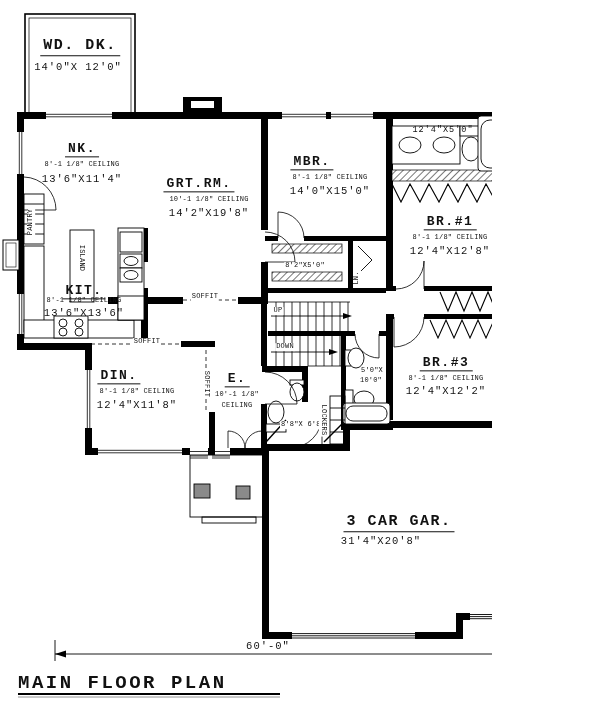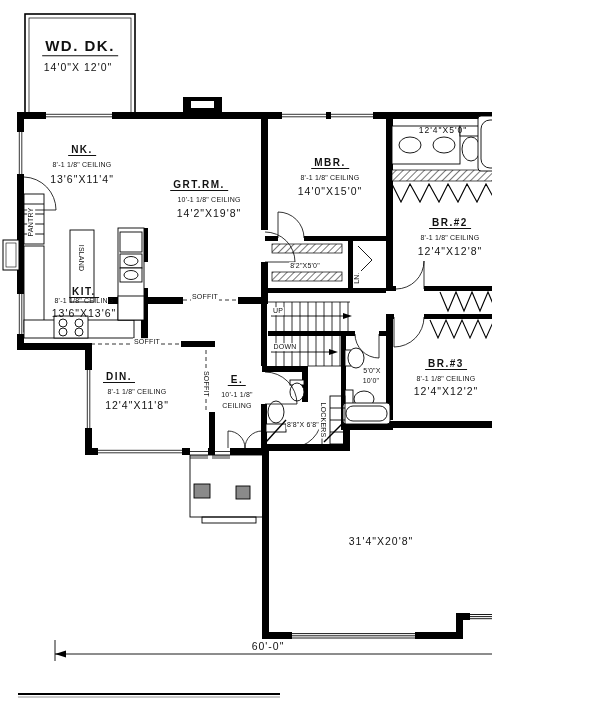--- a/index.html
+++ b/index.html
@@ -1,21 +1,21 @@
 <!DOCTYPE html>
 <html><head>
 <meta charset="utf-8">
 <style>
   html,body{margin:0;padding:0;background:#fff}
   .plan{position:relative;width:492px;height:710px;background:#fff;
-        font-family:Liberation Sans, sans-serif;color:#111;overflow:hidden}
+        font-family:Liberation Mono, monospace;color:#111;overflow:hidden}
   .plan svg{position:absolute;left:0;top:0}
   .lbl{position:absolute;transform:translate(-50%,-50%);white-space:nowrap;
        text-align:center;letter-spacing:.5px;line-height:1.1}
-  .name{font-size:10px;font-weight:bold;letter-spacing:1.5px;
+  .name{font-size:13px;font-weight:bold;letter-spacing:1.5px;
         border-bottom:1.5px solid #111;padding:0 3px}
   .big{font-size:15px}
   .ceil{font-size:7px;letter-spacing:.2px}
   .size{font-size:10.5px;letter-spacing:1px}
   .tiny{font-size:7px;letter-spacing:.2px;background:#fff;padding:0 1px}
   .t8{font-size:8.5px}
   .v{transform:translate(-50%,-50%) rotate(-90deg)}
   .vd{transform:translate(-50%,-50%) rotate(90deg)}
   .title{position:absolute;font-size:19px;font-weight:bold;letter-spacing:2.5px}
 </style>
@@ -297,27 +297,27 @@
   <div class="lbl size" style="left:78px;top:68px">14'0"X 12'0"</div>
 
   <div class="lbl name" style="left:82px;top:150px">NK.</div>
   <div class="lbl ceil" style="left:82px;top:165px">8'-1 1/8" CEILING</div>
   <div class="lbl size" style="left:82px;top:180px">13'6"X11'4"</div>
 
   <div class="lbl name" style="left:199px;top:185px">GRT.RM.</div>
   <div class="lbl ceil" style="left:209px;top:200px">10'-1 1/8" CEILING</div>
   <div class="lbl size" style="left:209px;top:214px">14'2"X19'8"</div>
 
-  <div class="lbl name" style="left:330px;top:163px">MBR.</div>
+  <div class="lbl name" style="left:312px;top:163px">MBR.</div>
   <div class="lbl ceil" style="left:330px;top:178px">8'-1 1/8" CEILING</div>
   <div class="lbl size" style="left:330px;top:192px">14'0"X15'0"</div>
 
   <div class="lbl size t8" style="left:443px;top:131px">12'4"X5'0"</div>
 
-  <div class="lbl name" style="left:450px;top:223px">BR.#2</div>
+  <div class="lbl name" style="left:450px;top:223px">BR.#1</div>
   <div class="lbl ceil" style="left:450px;top:238px">8'-1 1/8" CEILING</div>
   <div class="lbl size" style="left:450px;top:252px">12'4"X12'8"</div>
 
   <div class="lbl name" style="left:84px;top:292px">KIT.</div>
   <div class="lbl ceil" style="left:84px;top:301px">8'-1 1/8" CEILING</div>
   <div class="lbl size" style="left:84px;top:314px">13'6"X13'6"</div>
 
   <div class="lbl name" style="left:119px;top:377px">DIN.</div>
   <div class="lbl ceil" style="left:137px;top:392px">8'-1 1/8" CEILING</div>
   <div class="lbl size" style="left:137px;top:406px">12'4"X11'8"</div>
@@ -330,28 +330,30 @@
 
   <div class="lbl tiny" style="left:372px;top:371px">5'0"X</div>
   <div class="lbl tiny" style="left:371px;top:381px">10'0"</div>
 
   <div class="lbl tiny" style="left:303px;top:425px">8'8"X 6'8"</div>
 
   <div class="lbl name" style="left:446px;top:364px">BR.#3</div>
   <div class="lbl ceil" style="left:446px;top:379px">8'-1 1/8" CEILING</div>
   <div class="lbl size" style="left:446px;top:392px">12'4"X12'2"</div>
 
+  <div class="lbl name big" style="left:399px;top:523px">3 CAR GAR.</div>
   <div class="lbl size" style="left:381px;top:542px">31'4"X20'8"</div>
 
   <div class="lbl tiny v" style="left:31px;top:222px">PANTRY</div>
   <div class="lbl tiny vd" style="left:81px;top:258px">ISLAND</div>
   <div class="lbl tiny" style="left:205px;top:297px">SOFFIT</div>
   <div class="lbl tiny" style="left:147px;top:342px">SOFFIT</div>
   <div class="lbl tiny vd" style="left:206px;top:384px">SOFFIT</div>
   <div class="lbl tiny" style="left:278px;top:311px">UP</div>
   <div class="lbl tiny" style="left:285px;top:347px">DOWN</div>
   <div class="lbl tiny v" style="left:357px;top:278px">LN.</div>
   <div class="lbl tiny vd" style="left:323px;top:420px">LOCKERS</div>
 
   <div class="lbl size" style="left:268px;top:647px">60'-0"</div>
   <div class="lbl size v" style="left:569px;top:346px">61'-0"</div>
 
+  <div class="title" style="left:18px;top:672px">MAIN FLOOR PLAN</div>
 </div>
 
 </body></html>

